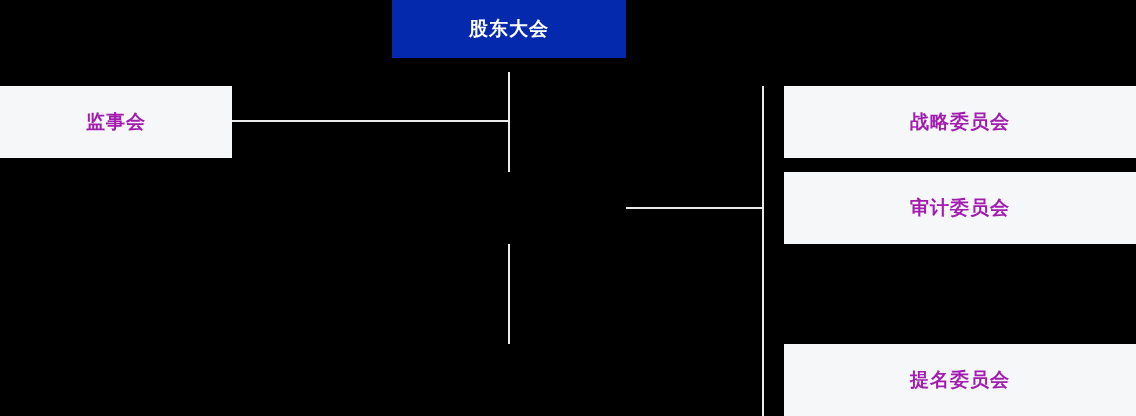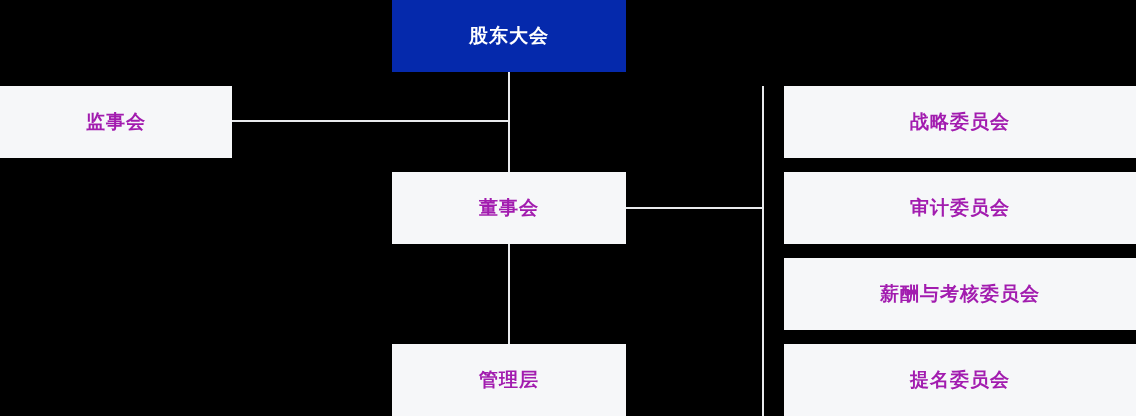--- a/index.html
+++ b/index.html
@@ -40,21 +40,21 @@
     color: #a21caf;
   }
   .node-primary {
     background: #0529ac;
   }
   .node-primary .node-label {
     color: #ffffff;
   }
 
   
-  #node-shareholders { left: 392px; top: 0px;   width: 234px; height: 72px; }
+  #node-shareholders { left: 392px; top: 0px;   width: 234px; height: 58px; }
   #node-supervisors  { left: 0px;   top: 86px;  width: 232px; height: 72px; }
   #node-directors    { left: 392px; top: 172px; width: 234px; height: 72px; }
   #node-management   { left: 392px; top: 344px; width: 234px; height: 72px; }
   #node-strategy     { left: 784px; top: 86px;  width: 352px; height: 72px; }
   #node-audit        { left: 784px; top: 172px; width: 352px; height: 72px; }
   #node-remuneration { left: 784px; top: 258px; width: 352px; height: 72px; }
   #node-nomination   { left: 784px; top: 344px; width: 352px; height: 72px; }
 
   
   .conn {
@@ -83,37 +83,28 @@
   <div class="conn conn-h" id="conn-directors-committees"></div>
 
   <div class="node node-primary" id="node-shareholders">
     <span class="node-label">股东大会</span>
   </div>
 
   <div class="node node-light" id="node-supervisors">
     <span class="node-label">监事会</span>
   </div>
 
-  <div class="node node-light" id="node-directors">
-    <span class="node-label">董事会</span>
-  </div>
 
-  <div class="node node-light" id="node-management">
-    <span class="node-label">管理层</span>
-  </div>
 
   <div class="node node-light" id="node-audit">
     <span class="node-label">审计委员会</span>
   </div>
 
   <div class="node node-light" id="node-strategy">
     <span class="node-label">战略委员会</span>
   </div>
 
-  <div class="node node-light" id="node-remuneration">
-    <span class="node-label">薪酬与考核委员会</span>
-  </div>
 
   <div class="node node-light" id="node-nomination">
     <span class="node-label">提名委员会</span>
   </div>
 
 </div>
 
 </body></html>

